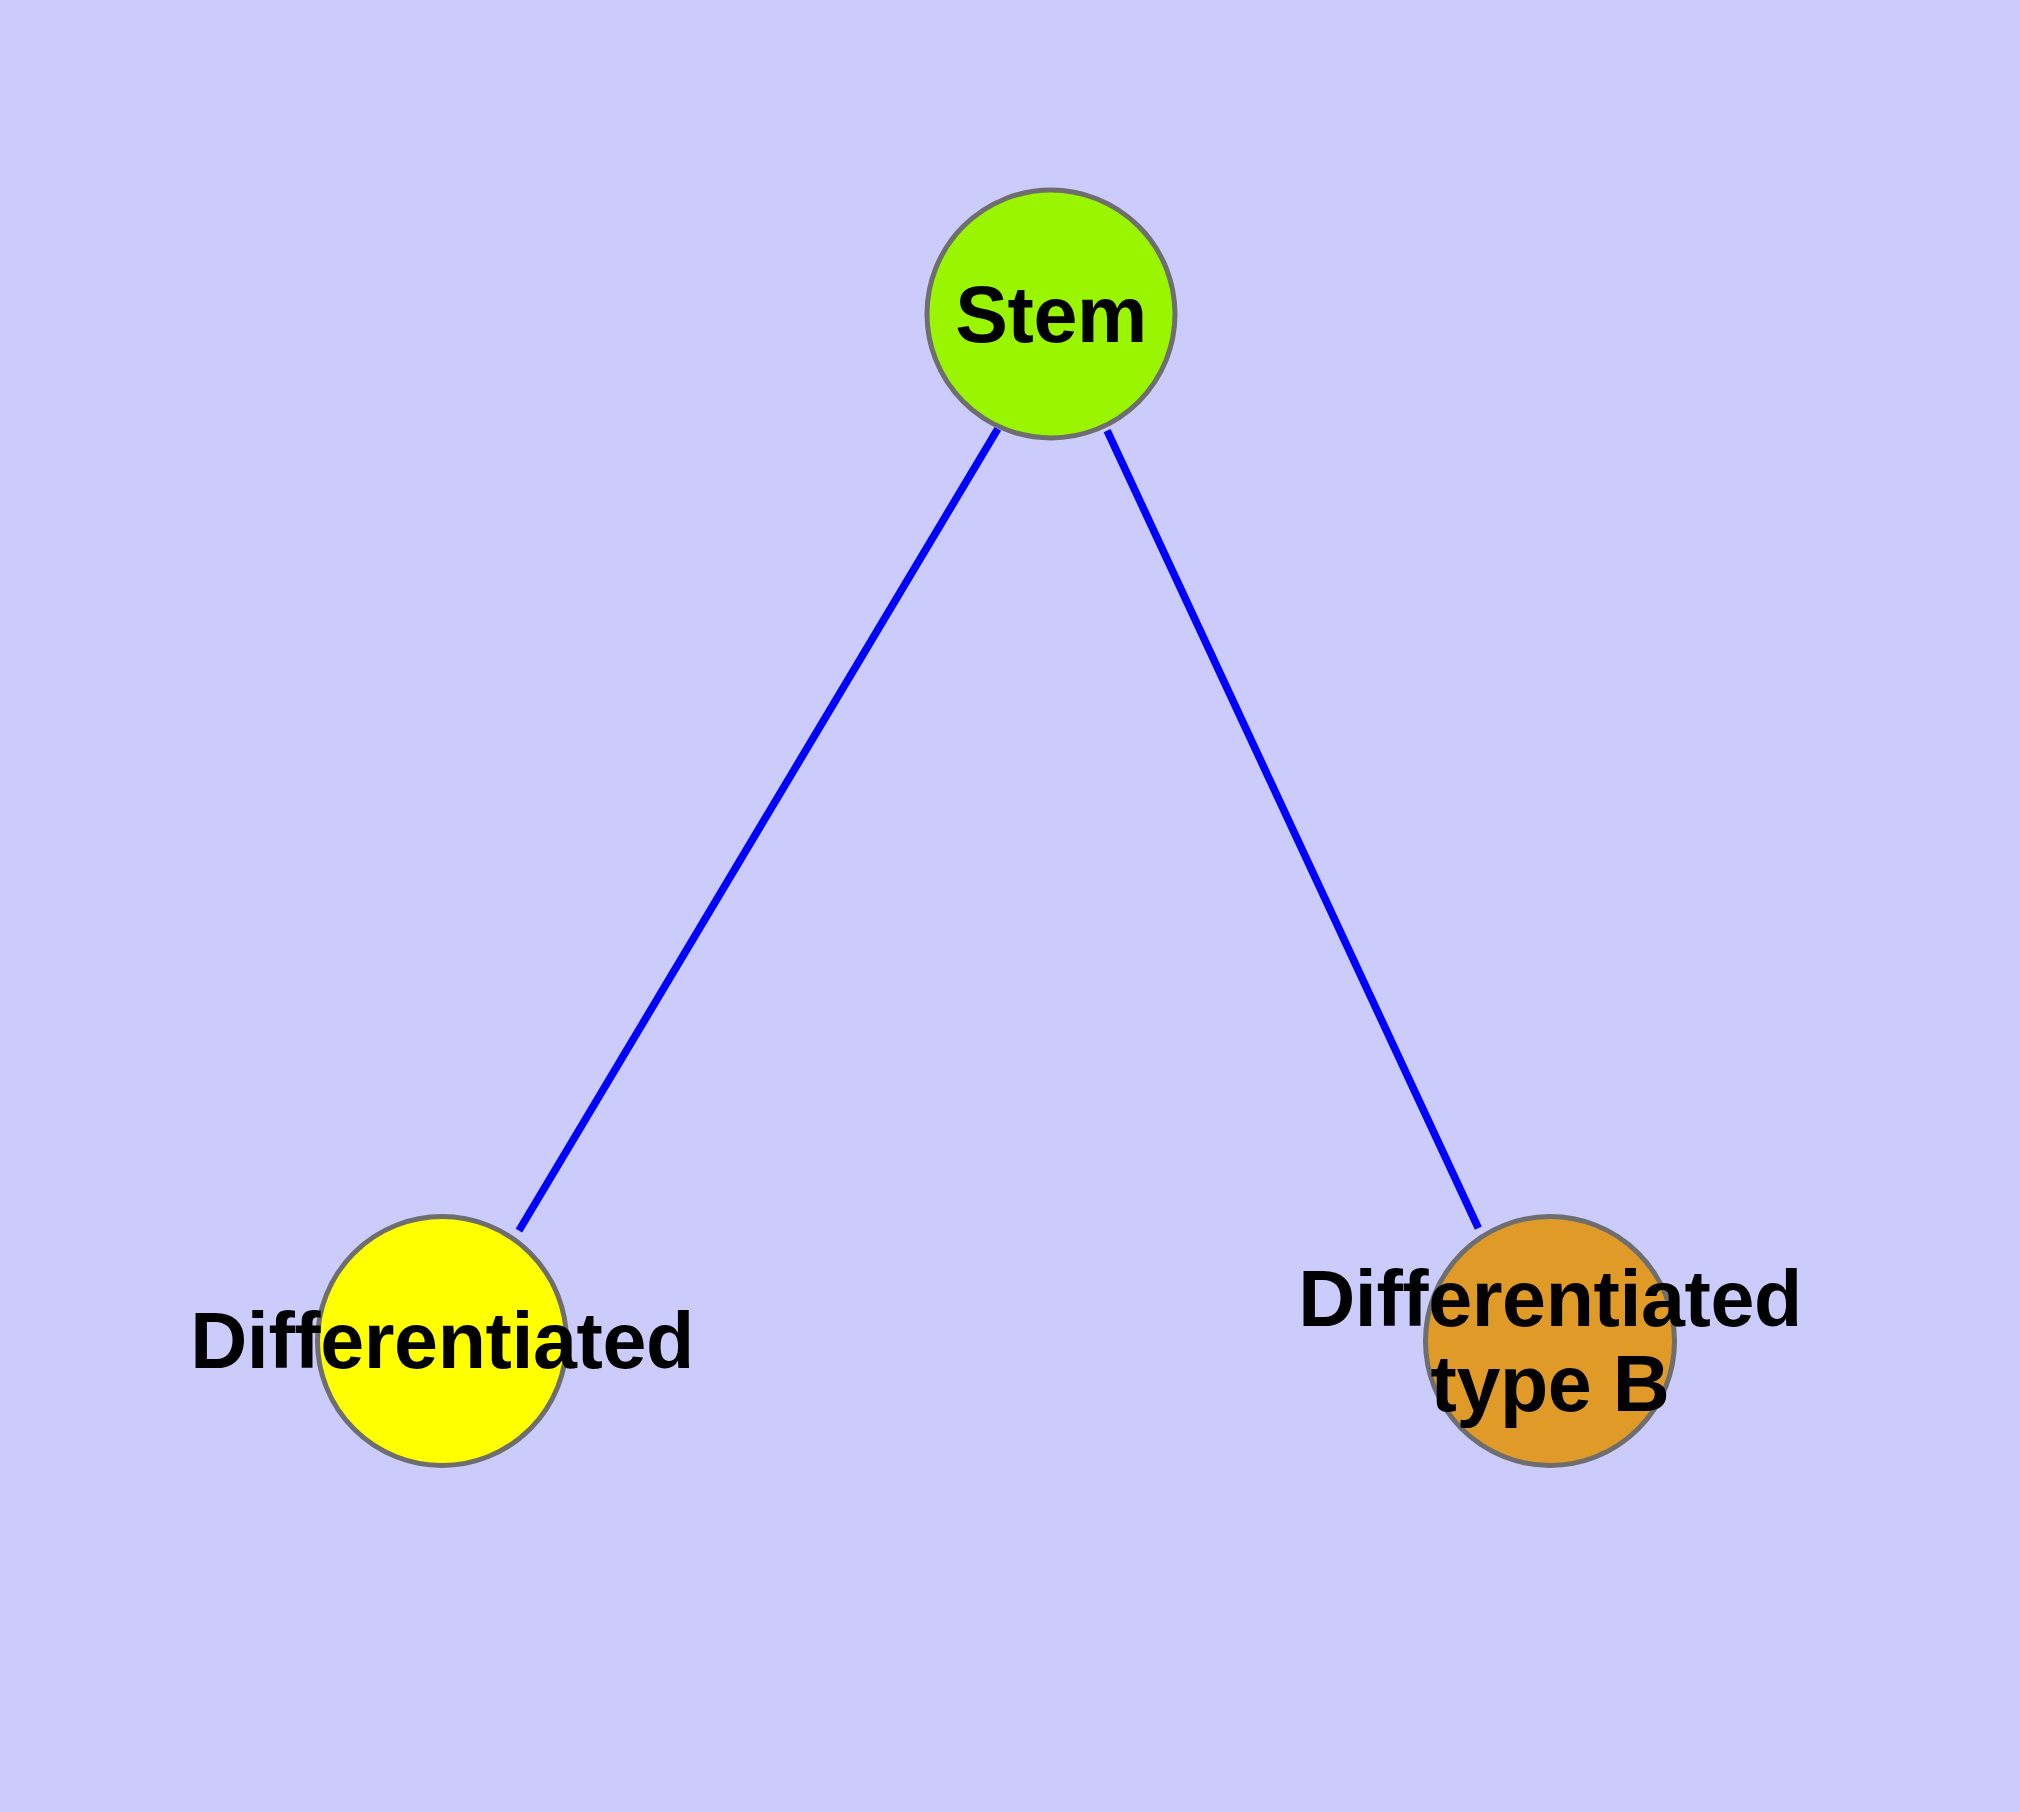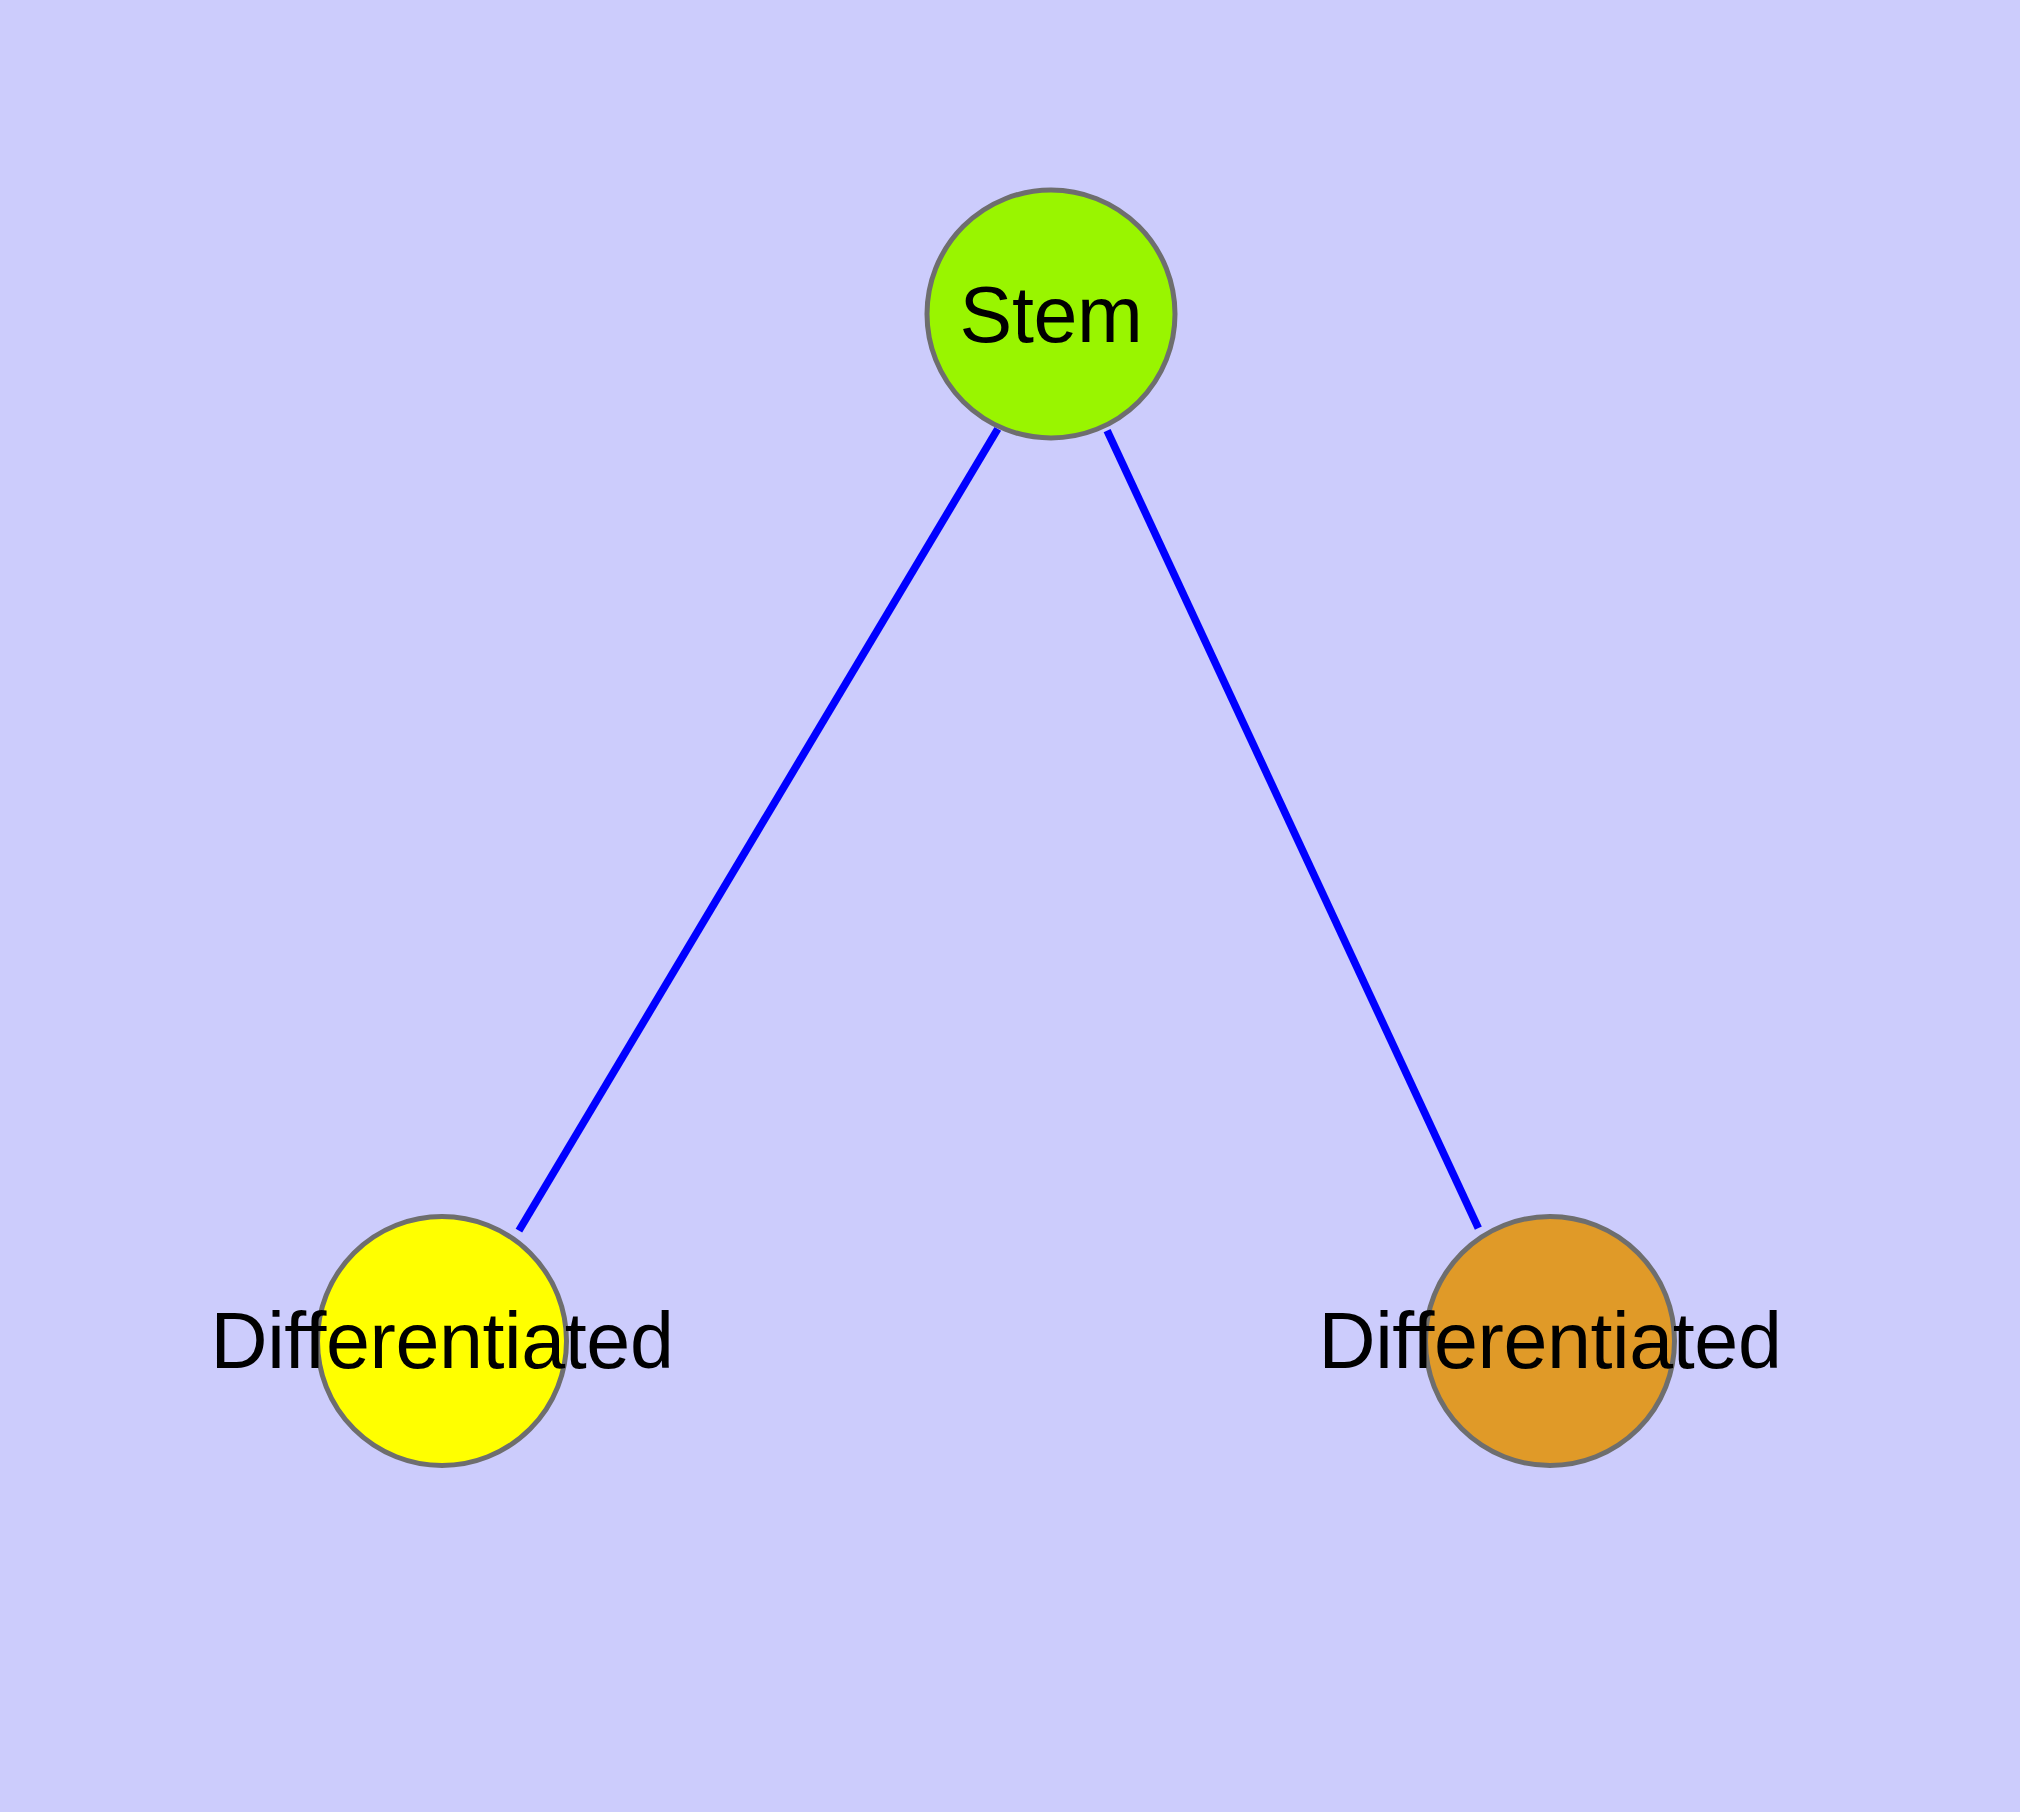--- a/index.html
+++ b/index.html
@@ -34,21 +34,21 @@
   }
   .node-label {
     position: absolute;
     left: 50%;
     top: 50%;
     transform: translate(-50%, -50%);
     white-space: nowrap;
     text-align: center;
     color: #000000;
     font-family: "Liberation Sans", sans-serif;
-    font-weight: normal;
+    font-weight: bold;
     font-size: 79px;
     line-height: 1.08;
     letter-spacing: -0.4px;
     pointer-events: none;
   }
   .node-label .line {
     display: block;
   }
 </style>
 </head>
@@ -69,17 +69,18 @@
 
   <div class="node" style="left:442px; top:1341px; width:254px; height:254px; background:#ffff00; border:5.1px solid #6e6e6e;">
     <div class="node-label">
       <span class="line">Differentiated</span>
     </div>
   </div>
 
   <div class="node" style="left:1550px; top:1341px; width:254px; height:254px; background:#e09a28; border:5.1px solid #6e6e6e;">
     <div class="node-label">
       <span class="line">Differentiated</span>
+      <span class="line">type B</span>
     </div>
   </div>
 
 </div>
 
 
 </body></html>

